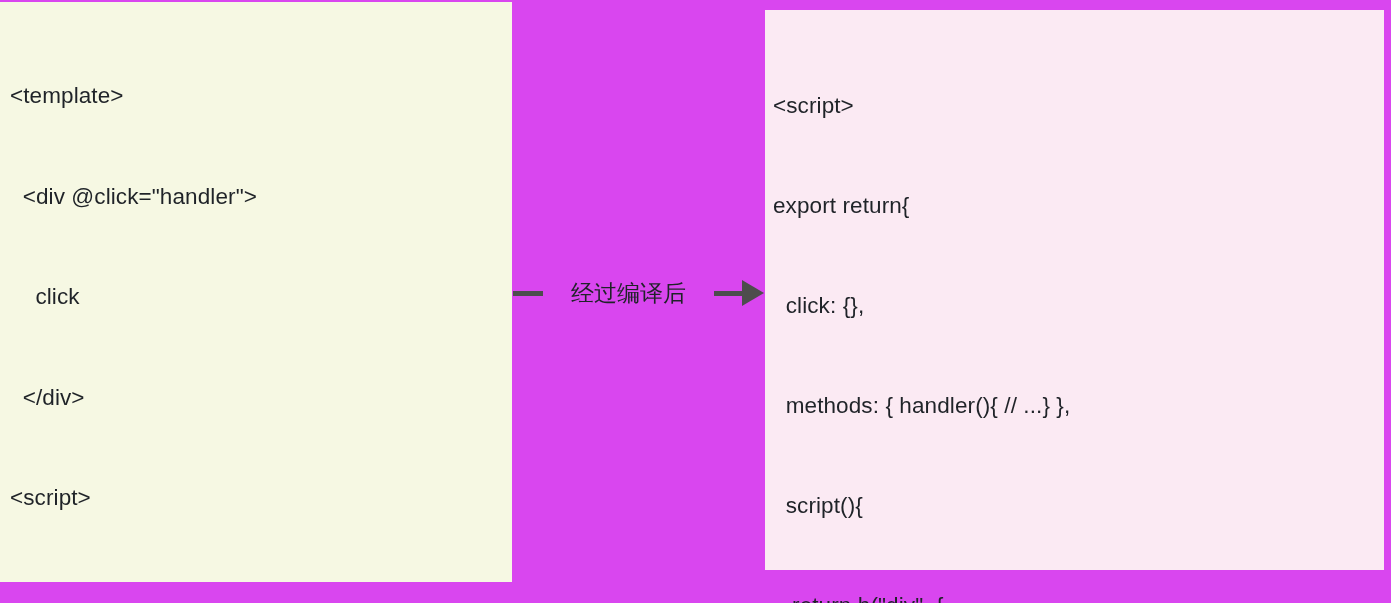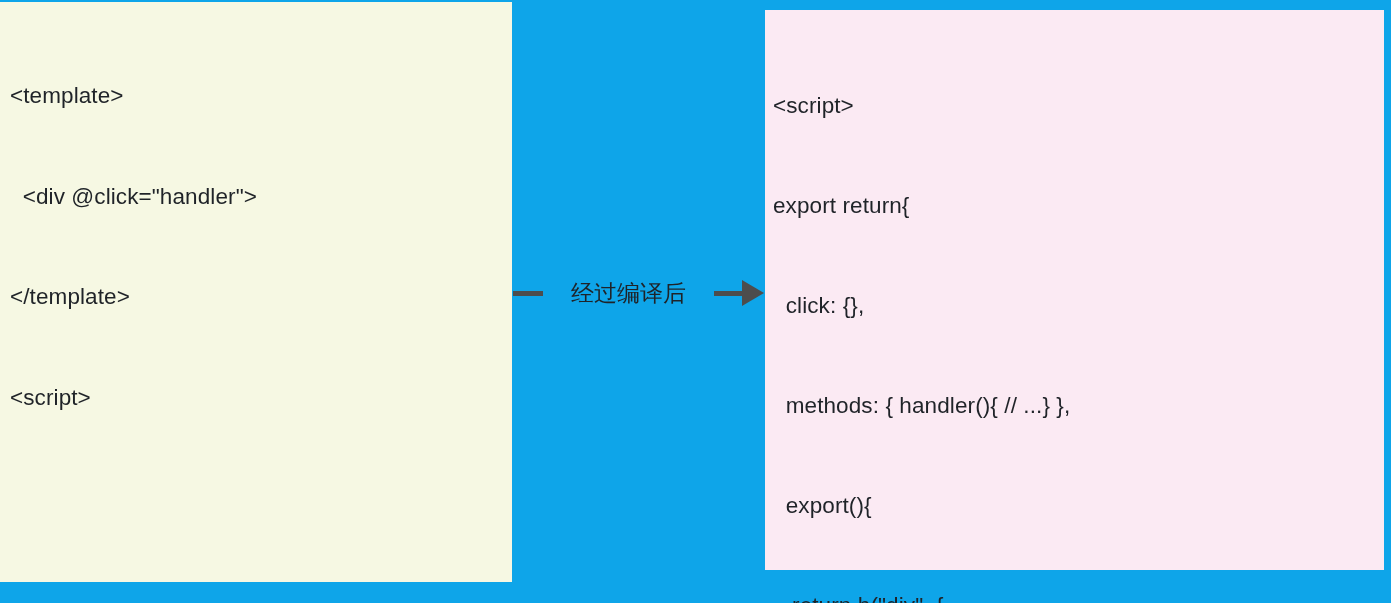--- a/index.html
+++ b/index.html
@@ -12,21 +12,21 @@
     height: 603px;
     font-family: "Liberation Sans", "DejaVu Sans", sans-serif;
     overflow: hidden;
     position: relative;
   }
 
   #stage {
     position: relative;
     width: 1391px;
     height: 603px;
-    background: #0ea5e9;
+    background: #d946ef;
   }
 
   
   .code-panel {
     position: absolute;
     box-sizing: border-box;
     font-family: "Liberation Sans", "DejaVu Sans", sans-serif;
     font-size: 22.5px;
     color: #1f2328;
     white-space: pre;
@@ -110,21 +110,22 @@
   }
 </style>
 </head>
 <body>
 
 <div id="stage">
 
   <div id="panel-source" class="code-panel">
     <div class="code-line">&lt;template&gt;</div>
     <div class="code-line">  &lt;div @click="handler"&gt;</div>
-    <div class="code-line">&lt;/template&gt;</div>
+    <div class="code-line">    click</div>
+    <div class="code-line">  &lt;/div&gt;</div>
     <div class="code-line">&lt;script&gt;</div>
     
     
     
     
     
   </div>
 
   <div id="transition">
     <span class="arrow-dash"></span>
@@ -133,21 +134,21 @@
       <span class="shaft"></span>
       <span class="head"></span>
     </span>
   </div>
 
   <div id="panel-compiled" class="code-panel">
     <div class="code-line">&lt;script&gt;</div>
     <div class="code-line">export return{</div>
     <div class="code-line">  click: {},</div>
     <div class="code-line">  methods: { handler(){ // ...} },</div>
-    <div class="code-line">  export(){</div>
+    <div class="code-line">  script(){</div>
     <div class="code-line">   return h("div", {</div>
     
     
     
     
     
   </div>
 
 </div>
 

